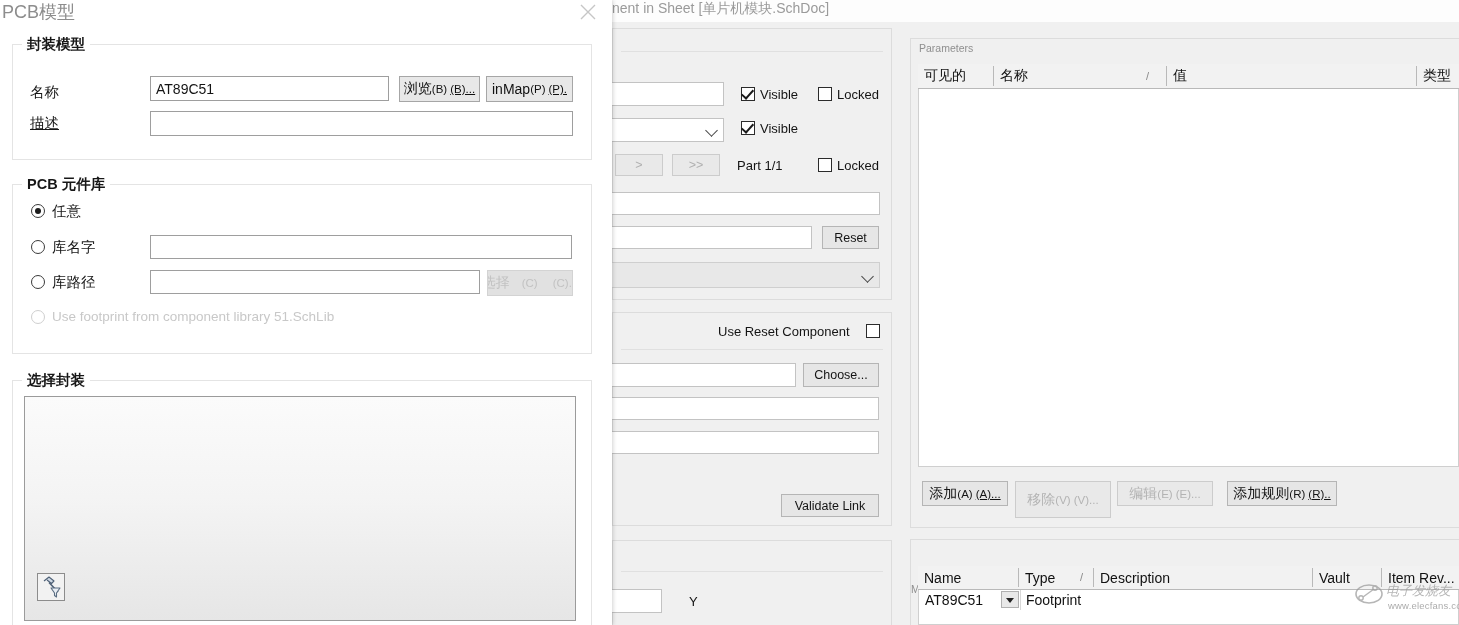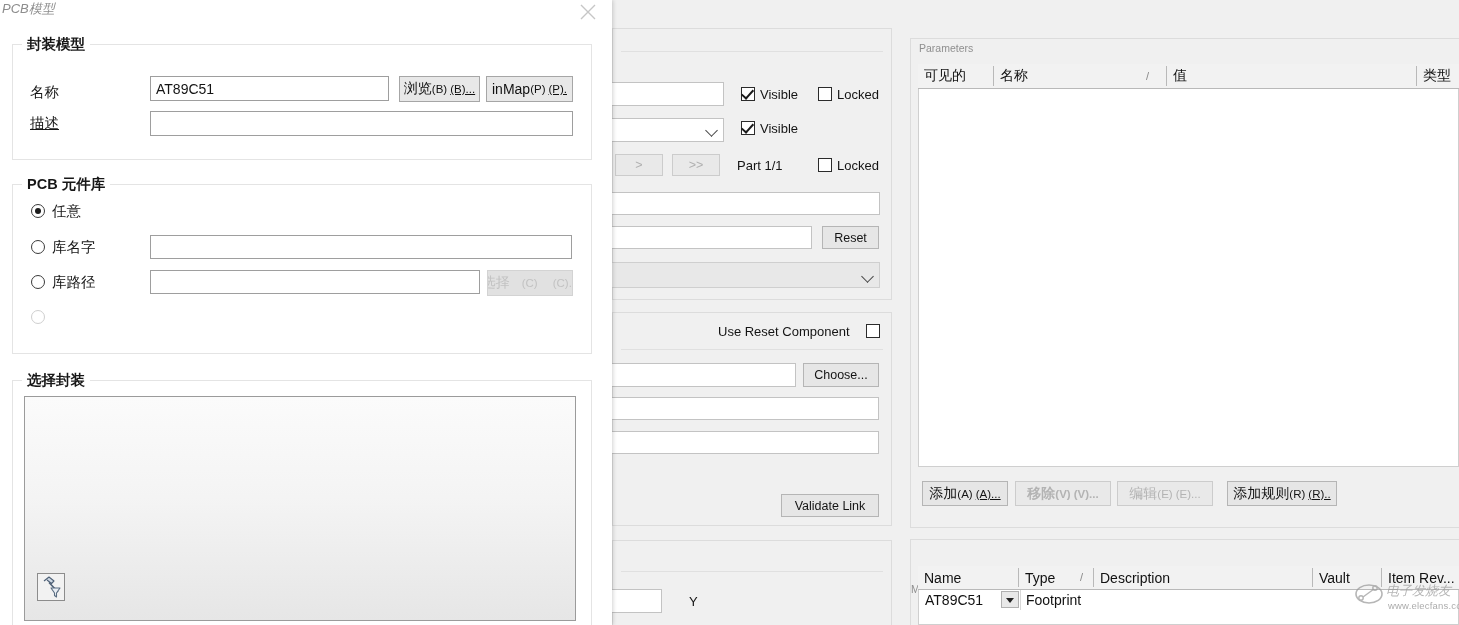--- a/index.html
+++ b/index.html
@@ -39,21 +39,21 @@
   
   .gridhdr{position:absolute;background:#f2f2f2;border-bottom:1px solid #b9b9b9;box-sizing:border-box;}
   .gridhdr .hcell{position:absolute;top:0;bottom:0;display:flex;align-items:center;
         padding-left:6px;font-size:14px;color:#111;white-space:nowrap;box-sizing:border-box;}
   .hsep{position:absolute;top:2px;bottom:2px;width:1px;background:#b9b9b9;}
   .sortmk{position:absolute;font-size:11px;color:#8a8a8a;}
 
   
   #dlg{position:absolute;left:0;top:0;width:612px;height:625px;background:#fff;
        box-shadow:1px 0 4px rgba(0,0,0,.18);overflow:hidden;}
-  #dlg-title{position:absolute;left:2px;top:0px;font-size:13px;color:#8d8d8d;font-style:italic;}
+  #dlg-title{position:absolute;left:2px;top:0px;font-size:18px;color:#8d8d8d;}
   #dlg-close{position:absolute;right:10px;top:2px;width:26px;height:20px;cursor:default;}
   #dlg-close svg{display:block;}
 
   .fgroup{position:absolute;border:1px solid #e4e4e4;background:transparent;box-sizing:border-box;}
   .flegend{position:absolute;background:#fff;padding:0 5px;font-size:14.5px;font-weight:bold;color:#171717;white-space:nowrap;}
   .dlbl{position:absolute;font-size:14.5px;color:#171717;white-space:nowrap;}
 
   .rad{position:absolute;width:14px;height:14px;border:1.6px solid #3a3a3a;border-radius:50%;box-sizing:border-box;background:#fff;}
   .rad.on::after{content:"";position:absolute;left:3px;top:3px;width:6px;height:6px;border-radius:50%;background:#1c1c1c;}
   .rad.dis{border-color:#cfcfcf;}
@@ -75,20 +75,23 @@
   #wm{position:absolute;left:1354px;top:578px;width:102px;height:44px;opacity:.72;pointer-events:none;}
   #wm .wmtxt{position:absolute;left:34px;top:22px;font-size:9.5px;color:#8c8c8c;letter-spacing:.2px;white-space:nowrap;}
   #wm .wmcn{position:absolute;left:32px;top:4px;font-size:13px;color:#9a9a9a;font-style:italic;white-space:nowrap;
             font-family:"DejaVu Sans",sans-serif;}
 </style>
 </head>
 <body>
 
 <div id="bg-window">
 
+  <div id="bg-titlebar">
+    <div id="bg-title">nent in Sheet [单片机模块.SchDoc]</div>
+  </div>
 
   <div class="panel" style="left:612px;top:28px;width:278px;height:270px;">
     <div class="hrline" style="left:8px;top:22px;width:262px;"></div>
   </div>
 
   <div class="tfield" style="left:600px;top:82px;width:124px;height:24px;"></div>
   <div class="cbx on" style="left:741px;top:87px;"></div>
   <div class="lbl" style="left:760px;top:87px;">Visible</div>
   <div class="cbx" style="left:818px;top:87px;"></div>
   <div class="lbl" style="left:837px;top:87px;">Locked</div>
@@ -142,21 +145,21 @@
     <div class="hsep" style="left:498px;"></div>
     <div class="hcell" style="left:499px;width:42px;">类型</div>
   </div>
   <div style="position:absolute;left:918px;top:89px;width:541px;height:378px;background:#fff;border:1px solid #cfcfcf;border-top:none;box-sizing:border-box;"></div>
 
   <div class="btn" style="left:922px;top:481px;width:86px;height:25px;font-size:14px;">
     <span>添加</span>
       <span class="sub">(A)</span>
       <span class="sub u" style="margin-left:3px;">(A)...</span>
   </div>
-  <div class="btn dis" style="left:1015px;top:481px;width:96px;height:25px;font-size:14px;font-weight:bold;">
+  <div class="btn dis" style="left:1015px;top:481px;width:96px;height:37px;font-size:14px;">
     <span>移除</span>
       <span class="sub">(V)</span>
       <span class="sub" style="margin-left:3px;">(V)...</span>
   </div>
   <div class="btn dis" style="left:1117px;top:481px;width:96px;height:25px;font-size:14px;">
     <span>编辑</span>
       <span class="sub">(E)</span>
       <span class="sub" style="margin-left:3px;">(E)...</span>
   </div>
   <div class="btn" style="left:1227px;top:481px;width:110px;height:25px;font-size:14px;">
@@ -249,20 +252,21 @@
   <div class="rad" style="left:31px;top:275px;"></div>
   <div class="dlbl" style="left:52px;top:273px;">库路径</div>
   <div class="dfield" style="left:150px;top:270px;width:330px;height:24px;"></div>
   <div class="dbtn dis" style="left:487px;top:270px;width:86px;height:26px;gap:12px;">
     <span>选择</span>
       <span class="sub">(C)</span>
       <span class="sub" style="margin-left:3px;">(C)...</span>
   </div>
 
   <div class="rad dis" style="left:31px;top:310px;"></div>
+  <div class="dlbl" style="left:52px;top:309px;color:#c8c8c8;font-size:13.5px;">Use footprint from component library 51.SchLib</div>
 
   <div class="fgroup" style="left:12px;top:380px;width:580px;height:260px;"></div>
   <div class="flegend" style="left:22px;top:380px;transform:translateY(-50%);">选择封装</div>
 
   <div id="preview" style="left:24px;top:396px;width:552px;height:225px;">
     <div id="tool-btn" style="left:12px;top:176px;">
       <svg width="26" height="26" viewBox="0 0 26 26">
         <path d="M6 7 L11 3 L16 7 L13.5 9.5 L9 6" fill="#cfd9e4" stroke="#4e6076" stroke-width="1.1" stroke-linejoin="round"></path>
         <path d="M11 8.5 L20 18" stroke="#4e6076" stroke-width="1.6" fill="none"></path>
         <path d="M13 14 L22 14 L18.5 19 L18.5 23 L16.5 21.5 L16.5 19 Z" fill="#e9eef4" stroke="#5a6d82" stroke-width="1.1" stroke-linejoin="round"></path>

